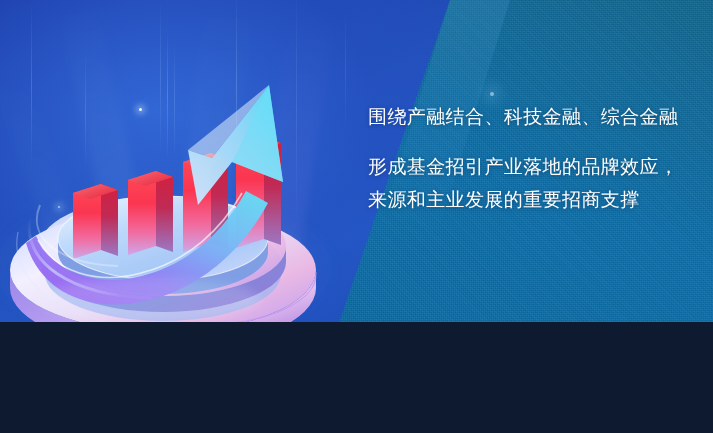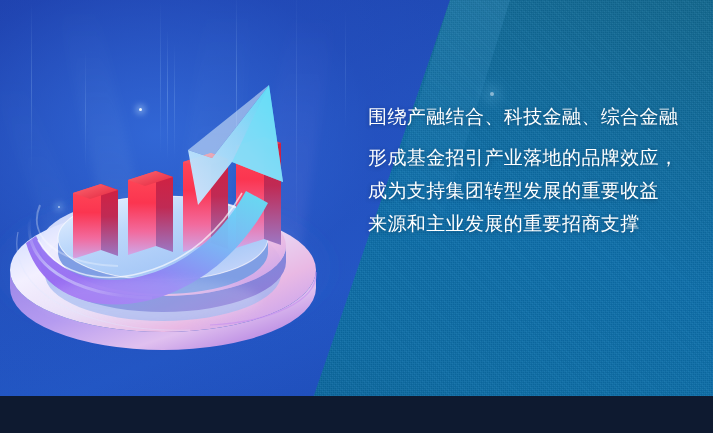--- a/index.html
+++ b/index.html
@@ -6,21 +6,21 @@
   html, body {
     margin: 0;
     padding: 0;
     background: #0e1a30;
   }
   * { box-sizing: border-box; }
 
   .banner {
     position: relative;
     width: 713px;
-    height: 396px;
+    height: 322px;
     overflow: hidden;
     font-family: "Liberation Sans", "DejaVu Sans", sans-serif;
     background: #1f47ad;
     text-decoration: underline;
   }
 
   
   .bg-blue {
     position: absolute;
     inset: 0;
@@ -93,21 +93,21 @@
     width: 320px;
   }
   .para {
     color: #ffffff;
     font-size: 19px;
     line-height: 33px;
     letter-spacing: .4px;
     text-shadow: 0 1px 4px rgba(3,30,60,.45);
     white-space: nowrap;
   }
-  .para + .para { margin-top: 8px; }
+  .para + .para { margin-top: 17px; }
   .para .ln { display: block; }
 </style>
 </head>
 <body>
 
 <div class="banner">
 
   <div class="bg-blue"></div>
   <div class="bg-teal"></div>
   <div class="diag-glow"></div>
@@ -296,19 +296,18 @@
   </div>
 
   <div class="copy">
 
     <div class="para">
       <span class="ln">围绕产融结合、科技金融、综合金融</span>
     </div>
 
     <div class="para">
       <span class="ln">形成基金招引产业落地的品牌效应，</span>
-      <span class="ln">成为支持集团转型发展的重要收益</span>
       <span class="ln">来源和主业发展的重要招商支撑</span>
     </div>
 
   </div>
 
 </div>
 
 </body></html>

